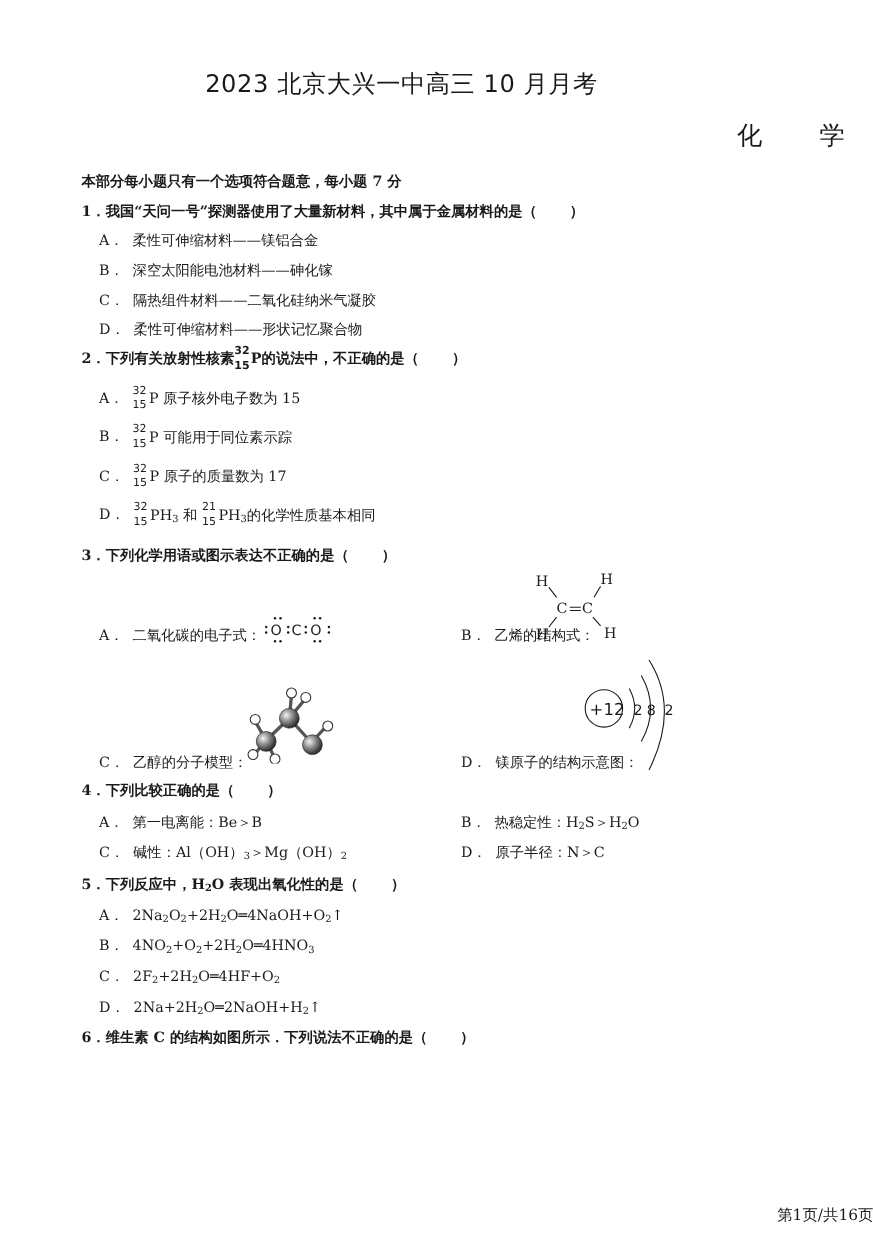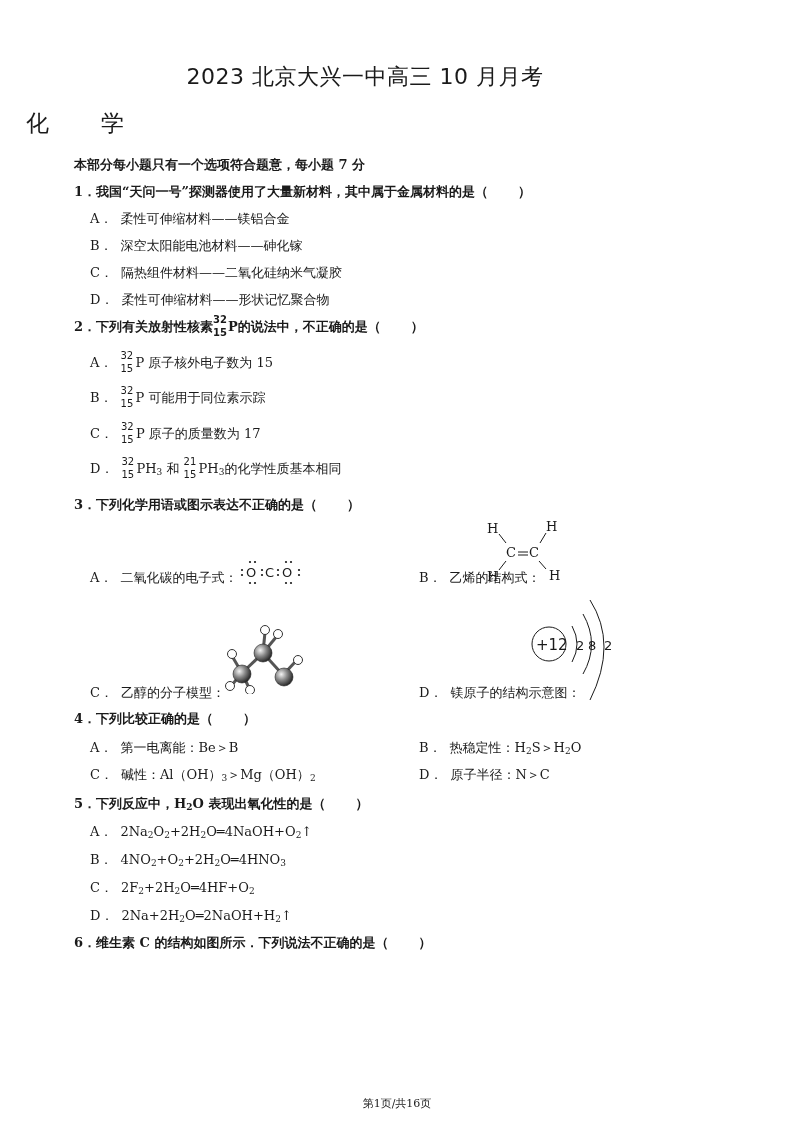--- a/index.html
+++ b/index.html
@@ -1,35 +1,35 @@
 <!DOCTYPE html>
 <html><head>
 <meta charset="utf-8">
 <style>
   html, body { margin: 0; padding: 0; background: #ffffff; }
   body { width: 794px; height: 1122px; position: relative; overflow: hidden;
          font-family: "DejaVu Serif", "Liberation Serif", serif; color: #1a1a1a; }
   .abs { position: absolute; white-space: nowrap; }
   .title { top: 62px; left: 0; width: 730px; text-align: center;
            font-family: "DejaVu Sans", "Liberation Sans", sans-serif; font-size: 22px; letter-spacing: 0.5px; }
-  .subject { top: 108px; left: 0; width: 794px; text-align: left;
+  .subject { top: 108px; left: 0; width: 794px; text-align: right;
              font-family: "DejaVu Sans", "Liberation Sans", sans-serif; font-size: 23px; word-spacing: 38px; }
   .subject span { margin: 0 26px; }
   .section-head { top: 156px; left: 74px; font-size: 13px; font-weight: bold; }
   .q { font-size: 13px; left: 74px; font-weight: bold; }
   .opt { font-size: 13px; left: 90px; }
   .opt2 { font-size: 13px; left: 387px; margin-left: 32px; }
   .lbl { margin-right: 8px; }
   .nuc { display: inline-block; vertical-align: middle; position: relative; width: 14px; height: 26px; margin-right: 1px;
          font-family: "DejaVu Sans", "Liberation Sans", sans-serif; font-size: 10px; line-height: 11px; }
   .nuc .up { position: absolute; top: 0; left: 0; }
   .nuc .dn { position: absolute; top: 13px; left: 0; }
   sub { font-size: 9px; vertical-align: -2px; }
   .blank { display: inline-block; width: 30px; }
-  .footer { top: 1096px; left: 0; width: 794px; text-align: center; font-size: 11px; }
+  .footer { top: 1096px; left: 0; width: 794px; text-align: right; font-size: 14px; }
   svg text { font-family: "DejaVu Serif", "Liberation Serif", serif; }
 </style>
 </head>
 <body>
 
 <div class="abs title">2023 北京大兴一中高三 10 月月考</div>
 <div class="abs subject"><span>化</span><span>学</span></div>
 
 <div class="abs section-head">本部分每小题只有一个选项符合题意，每小题 7 分</div>
 

